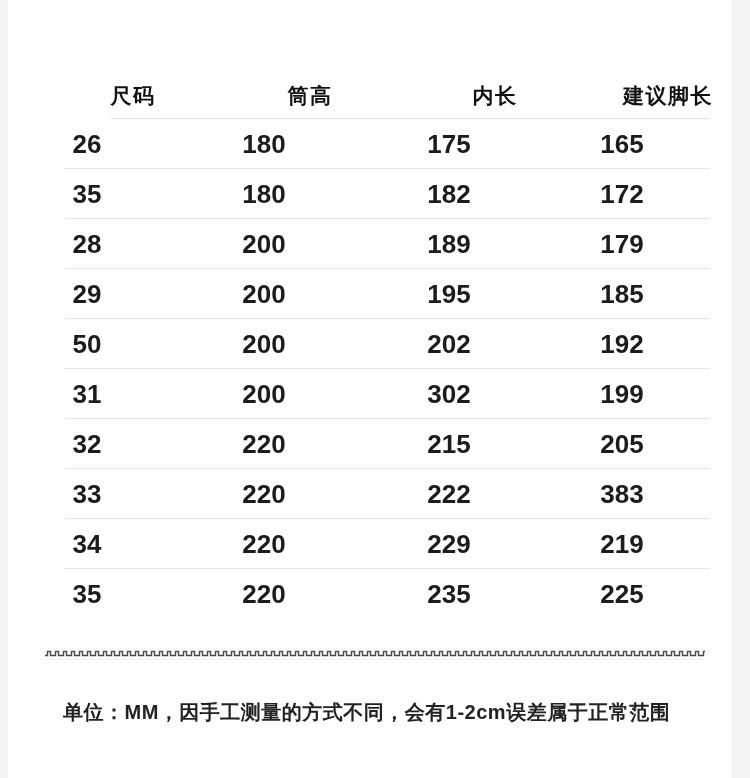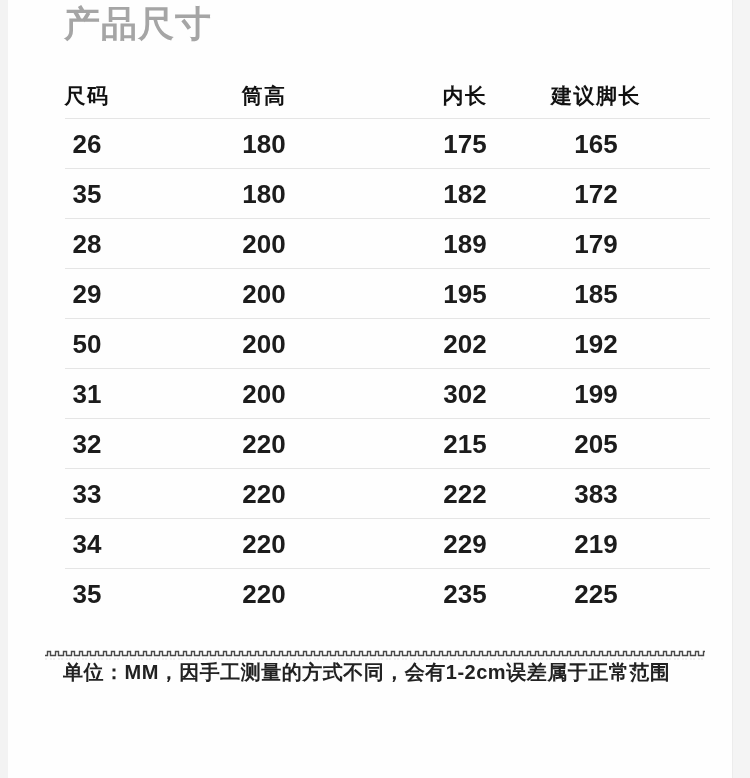--- a/index.html
+++ b/index.html
@@ -46,65 +46,65 @@
   .trow {
     position: relative;
     height: 49px;
     border-bottom: 1px solid #e5e5e5;
   }
   .trow.thead {
     height: 44px;
     font-size: 21px;
     letter-spacing: 1.5px;
     color: #111111;
+    margin-left: 46px;
   }
   .trow.tbody-row {
     font-size: 26px;
     color: #1c1c1c;
     text-align: right;
   }
   .trow.last { border-bottom: none; }
   .cell {
     position: absolute;
     top: 50%;
     transform: translate(-50%, -50%);
     font-weight: bold;
     white-space: nowrap;
   }
   .c1 { left: 22px; }
   .c2 { left: 199px; }
-  .c3 { left: 400px; }
-  .c4 { left: 531px; }
+  .c3 { left: 384px; }
+  .c4 { left: 557px; }
   .zigzag-divider {
     position: absolute;
     left: 45px;
     top: 649px;
     width: 660px;
     height: 12px;
   }
   .unit-note {
     position: absolute;
     left: 63px;
-    top: 659px;
+    top: 699px;
     font-size: 20px;
     font-weight: bold;
     letter-spacing: 0.5px;
     color: #222222;
     line-height: 26px;
   }
 </style>
 </head>
 <body>
 
 <div class="canvas">
 
   <div class="edge-strip-left"></div>
   <div class="edge-strip-right"></div>
 
-  <div class="page-title">产品尺寸</div>
 
   <div class="size-table">
 
     <div class="trow thead">
       <span class="cell c1">尺码</span>
       <span class="cell c2">筒高</span>
       <span class="cell c3">内长</span>
       <span class="cell c4">建议脚长</span>
     </div>
 

